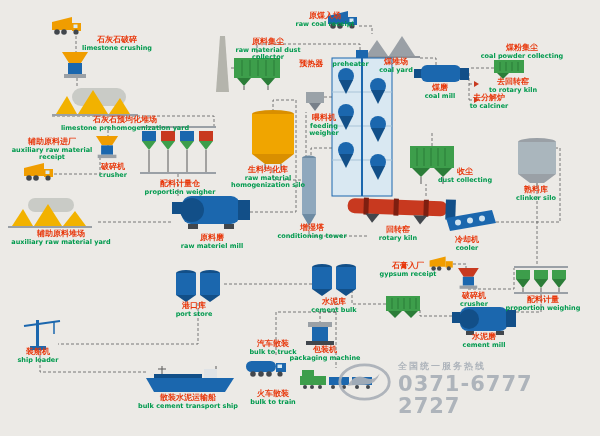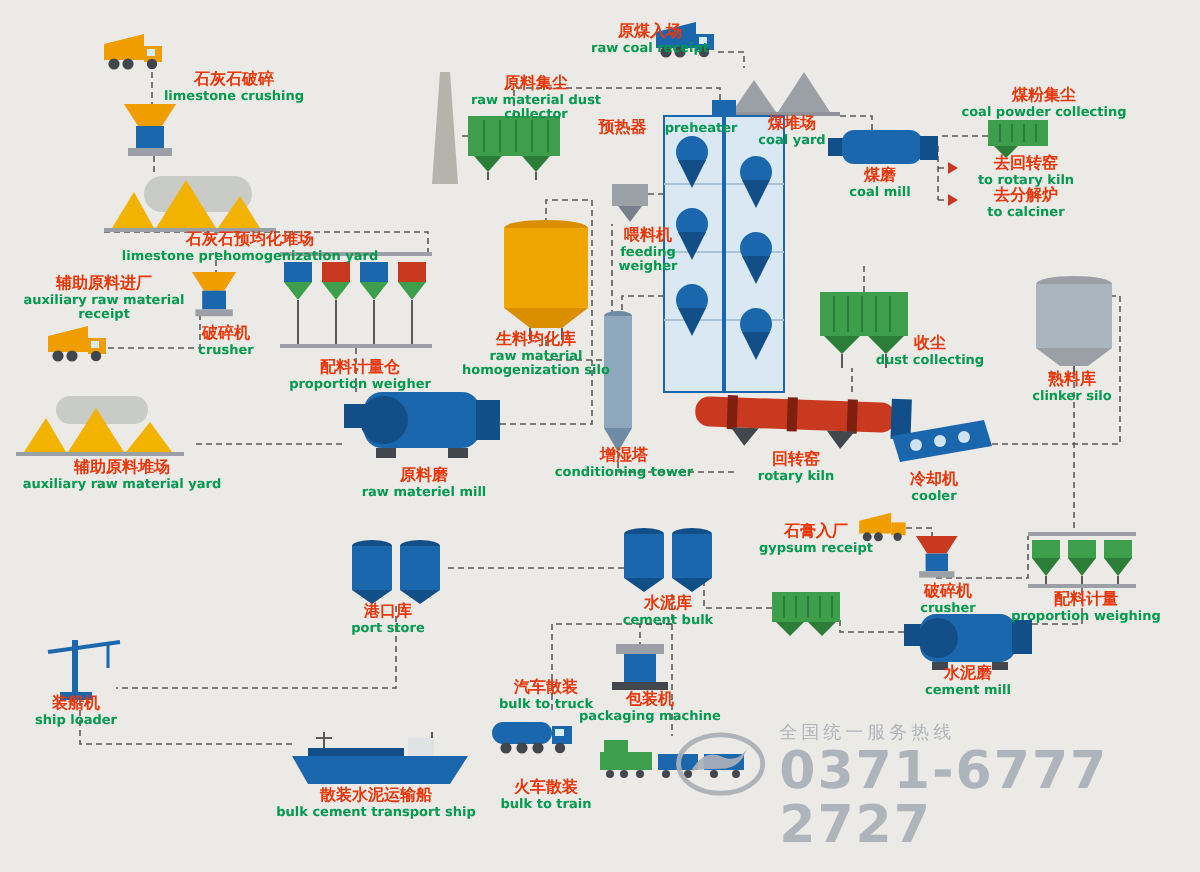--- a/index.html
+++ b/index.html
@@ -8,22 +8,22 @@
   #shapes{position:absolute;left:0;top:0}
   .lbl{position:absolute;text-align:center;line-height:1.12;pointer-events:none;z-index:5}
   .lbl .zh{display:block;color:var(--label_zh,#e8380c);font-size:8px;font-weight:700}
   .lbl .en{display:block;color:var(--label_en,#009a4e);font-size:6.5px;font-weight:600}
   .lbl.inline .zh,.lbl.inline .en{display:inline;vertical-align:baseline;margin:16px 2px}
   .f-blue{fill:var(--blue)} .f-blued{fill:var(--blue_dark)} .f-or{fill:var(--orange)}
   .f-ye{fill:var(--yellow)} .f-gr{fill:var(--green)} .f-grd{fill:var(--green_dark)}
   .f-red{fill:var(--red)} .f-gy{fill:var(--gray)} .f-dk{fill:#42474d}
   .s-grd{stroke:var(--green_dark);stroke-width:1}
   .wm{position:absolute;left:336px;top:360px;display:flex;align-items:flex-start;gap:5px;opacity:.92;z-index:9}
-  .wm-hotline{color:var(--watermark,#a9b0b8);font-size:9px;letter-spacing:2px;font-weight:400}
-  .wm-phone{color:var(--watermark,#a9b0b8);font-size:26px;font-weight:700;letter-spacing:1px;line-height:1.05}
+  .wm-hotline{color:var(--watermark,#a9b0b8);font-size:9px;letter-spacing:2px;font-weight:700}
+  .wm-phone{color:var(--watermark,#a9b0b8);font-size:21px;font-weight:700;letter-spacing:1px;line-height:1.05}
 </style>
 </head>
 <body>
 
 <div id="stage">
 
 <svg id="shapes" width="600" height="436" viewBox="0 0 600 436">
 
   <g stroke="#5a5a5a" stroke-width="0.8" stroke-dasharray="3 2" fill="none">
     <path d="M76,36 V52"></path>
@@ -422,21 +422,21 @@
   <span class="en">coal yard</span>
 </div>
 <div class="lbl" style="left:478px;top:44px;width:88px">
   <span class="zh">煤粉集尘</span>
   <span class="en">coal powder collecting</span>
 </div>
 <div class="lbl" style="left:482px;top:78px;width:62px">
   <span class="zh">去回转窑</span>
   <span class="en">to rotary kiln</span>
 </div>
-<div class="lbl" style="left:482px;top:94px;width:62px">
+<div class="lbl" style="left:458px;top:94px;width:62px">
   <span class="zh">去分解炉</span>
   <span class="en">to calciner</span>
 </div>
 <div class="lbl" style="left:410px;top:84px;width:60px">
   <span class="zh">煤磨</span>
   <span class="en">coal mill</span>
 </div>
 <div class="lbl inline" style="left:294px;top:52px;width:80px">
   <span class="zh">预热器</span>
   <span class="en">preheater</span>

